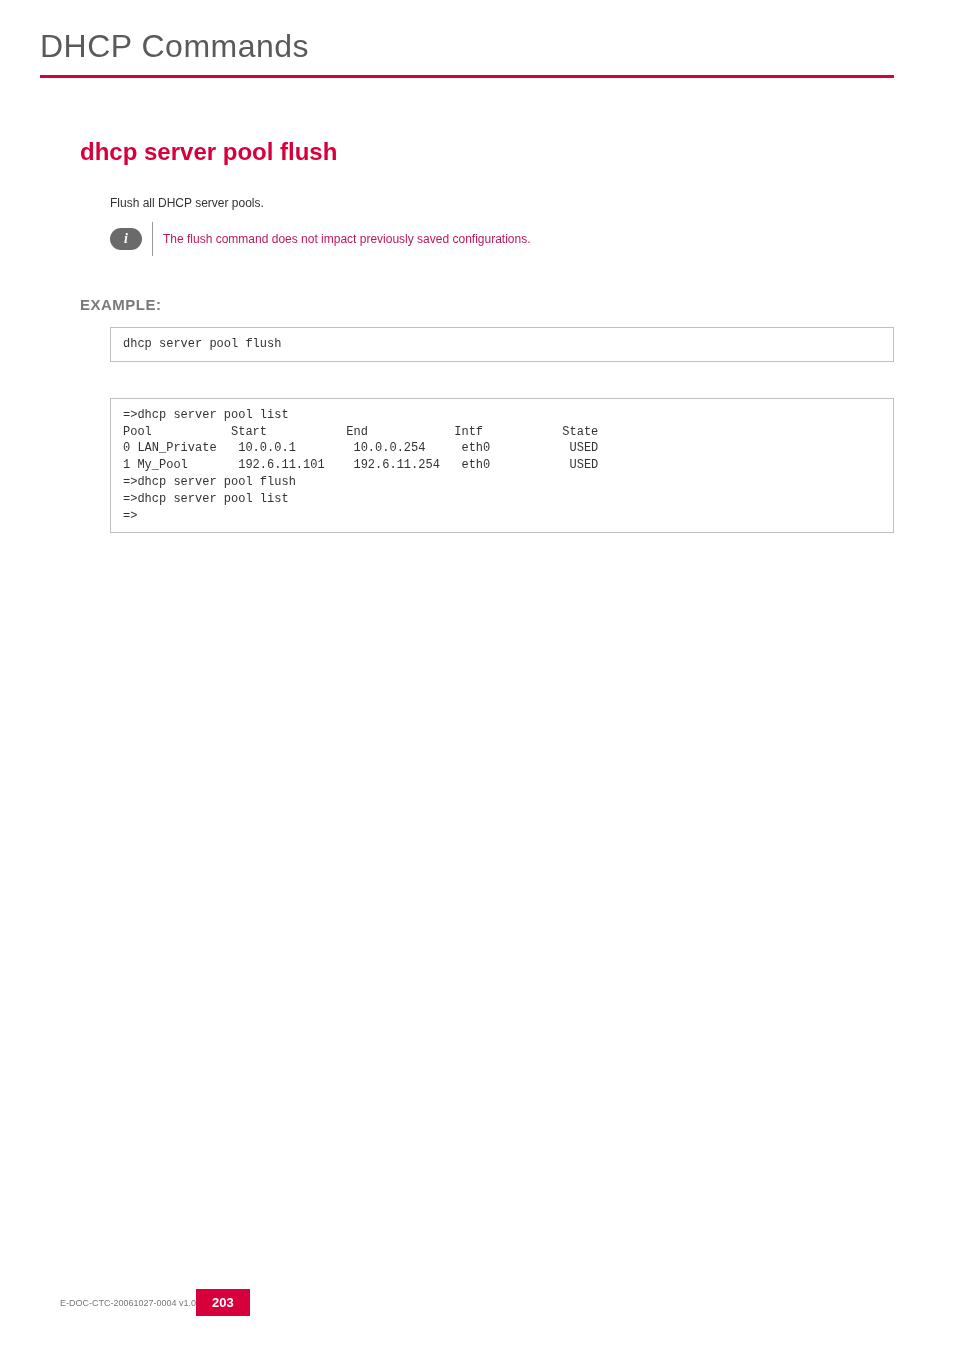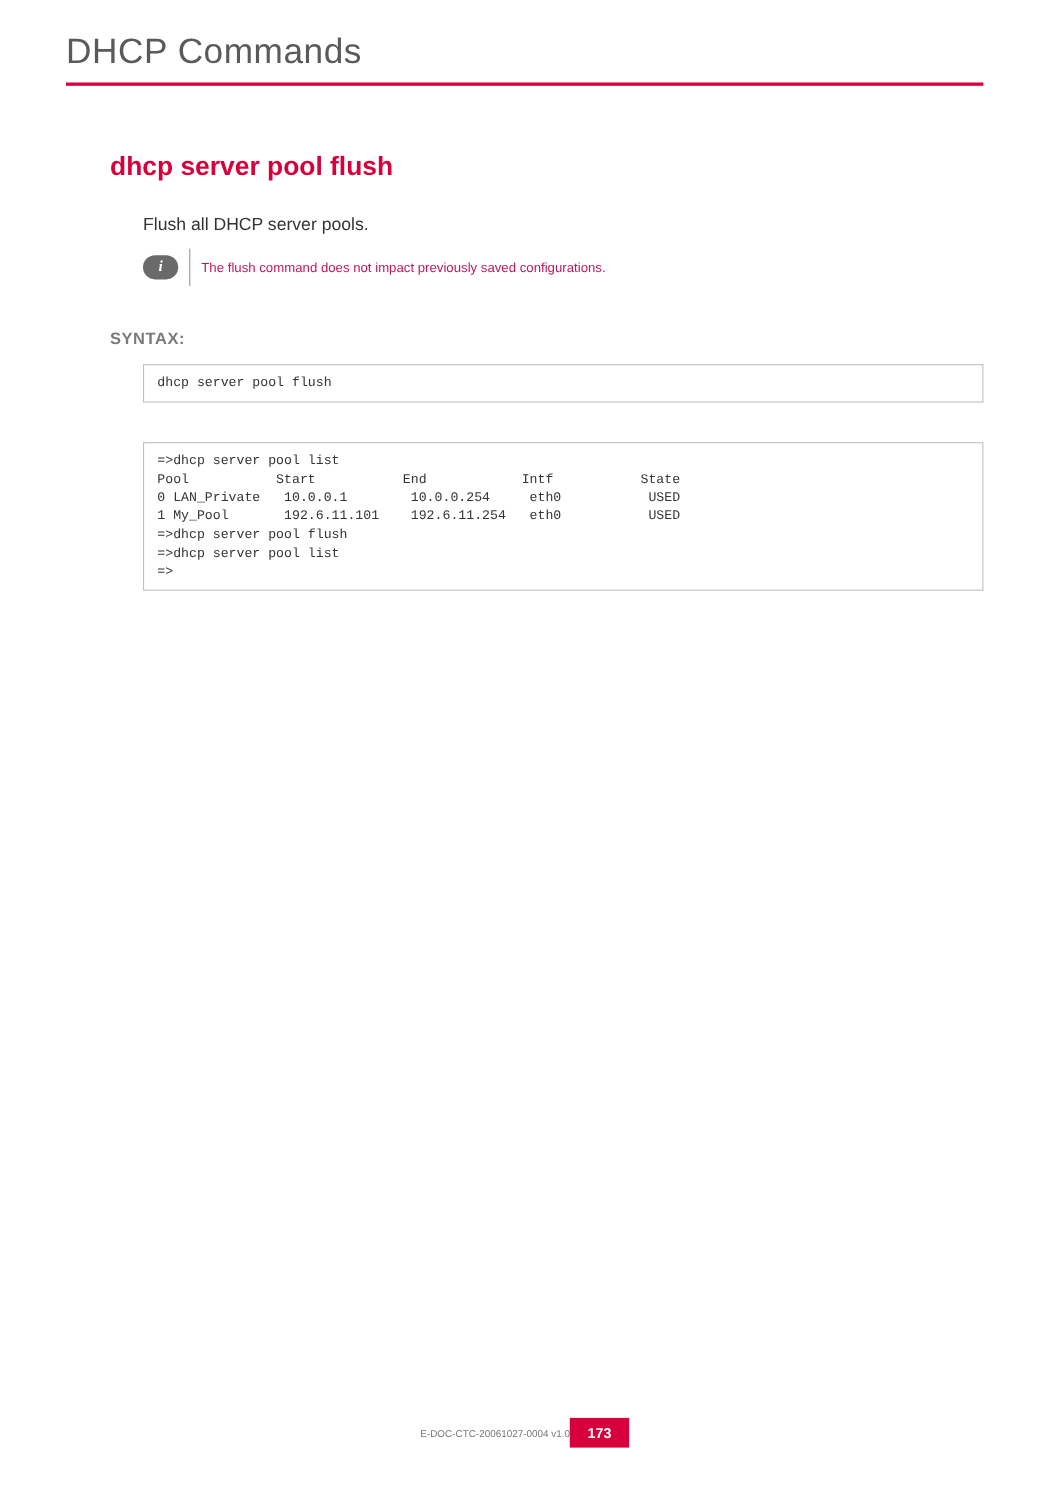--- a/index.html
+++ b/index.html
@@ -1,29 +1,29 @@
 <!DOCTYPE html>
 <html><head>
   <meta charset="utf-8">
   <style>
     * { margin: 0; padding: 0; box-sizing: border-box; }
     html, body { width: 954px; height: 1350px; background: #fff; font-family: Arial, Helvetica, sans-serif; color: #333; }
-    .page { position: relative; width: 954px; height: 1350px; padding: 28px 60px 40px 60px; }
+    .page { position: relative; width: 954px; height: 1350px; padding: 28px 60px 40px 40px; }
     .chapter-title { font-size: 32px; font-weight: 300; color: #5a5a5a; letter-spacing: 0.5px; margin-bottom: 10px; }
     .red-rule { height: 3px; background: #d7003c; margin-bottom: 60px; }
     .section-title { font-size: 24px; font-weight: 700; color: #d7003c; margin-left: 40px; margin-bottom: 30px; }
-    .body-text { font-size: 16px; color: #333; margin-left: 70px; margin-bottom: 12px; }
+    .body-text { font-size: 12px; color: #333; margin-left: 70px; margin-bottom: 12px; }
     .info-row { display: flex; align-items: center; margin-left: 70px; margin-bottom: 40px; }
     .info-icon { width: 32px; height: 22px; background: #6a6a6a; border-radius: 11px; display: flex; align-items: center; justify-content: center; margin-right: 10px; flex-shrink: 0; }
     .info-icon span { font-family: Georgia, 'Times New Roman', serif; font-style: italic; font-weight: bold; color: #fff; font-size: 14px; }
     .info-divider { width: 1px; height: 34px; background: #999; margin-right: 10px; }
     .info-text { font-size: 12px; color: #be185d; }
     .subhead { font-size: 15px; font-weight: 700; color: #7a7a7a; margin-left: 40px; margin-bottom: 14px; letter-spacing: 0.5px; }
     .code-box { margin-left: 70px; margin-right: 0; border: 1px solid #bfbfbf; padding: 8px 12px; font-family: "Courier New", Courier, monospace; font-size: 12px; color: #333; margin-bottom: 36px; white-space: pre; overflow: hidden; line-height: 1.4; }
-    .footer { position: absolute; bottom: 34px; left: 60px; right: 60px; display: flex; justify-content: center; align-items: center; }
+    .footer { position: absolute; bottom: 34px; left: 60px; right: 60px; display: flex; justify-content: flex-start; align-items: center; }
     .footer-left { font-size: 9px; color: #777; }
     .footer-right { background: #d7003c; color: #fff; font-size: 13px; font-weight: 700; padding: 6px 16px; }
   </style>
 </head>
 <body>
 
 <div class="page">
 
   <div class="chapter-title">DHCP Commands</div>
   <div class="red-rule"></div>
@@ -33,29 +33,29 @@
   <div class="body-text">Flush all DHCP server pools.</div>
 
   <div class="info-row">
     <div class="info-icon">
       <span>i</span>
     </div>
     <div class="info-divider"></div>
     <div class="info-text">The flush command does not impact previously saved configurations.</div>
   </div>
 
-  <div class="subhead">SYNTAX:</div>
+  <div class="subhead">EXAMPLE:</div>
   <div class="code-box">dhcp server pool flush</div>
 
   <div class="code-box">=&gt;dhcp server pool list
 Pool           Start           End            Intf           State
 0 LAN_Private   10.0.0.1        10.0.0.254     eth0           USED
 1 My_Pool       192.6.11.101    192.6.11.254   eth0           USED
 =&gt;dhcp server pool flush
 =&gt;dhcp server pool list
 =&gt;</div>
 
   <div class="footer">
     <div class="footer-left">E-DOC-CTC-20061027-0004 v1.0</div>
-    <div class="footer-right">173</div>
+    <div class="footer-right">203</div>
   </div>
 
 </div>
 
 </body></html>

